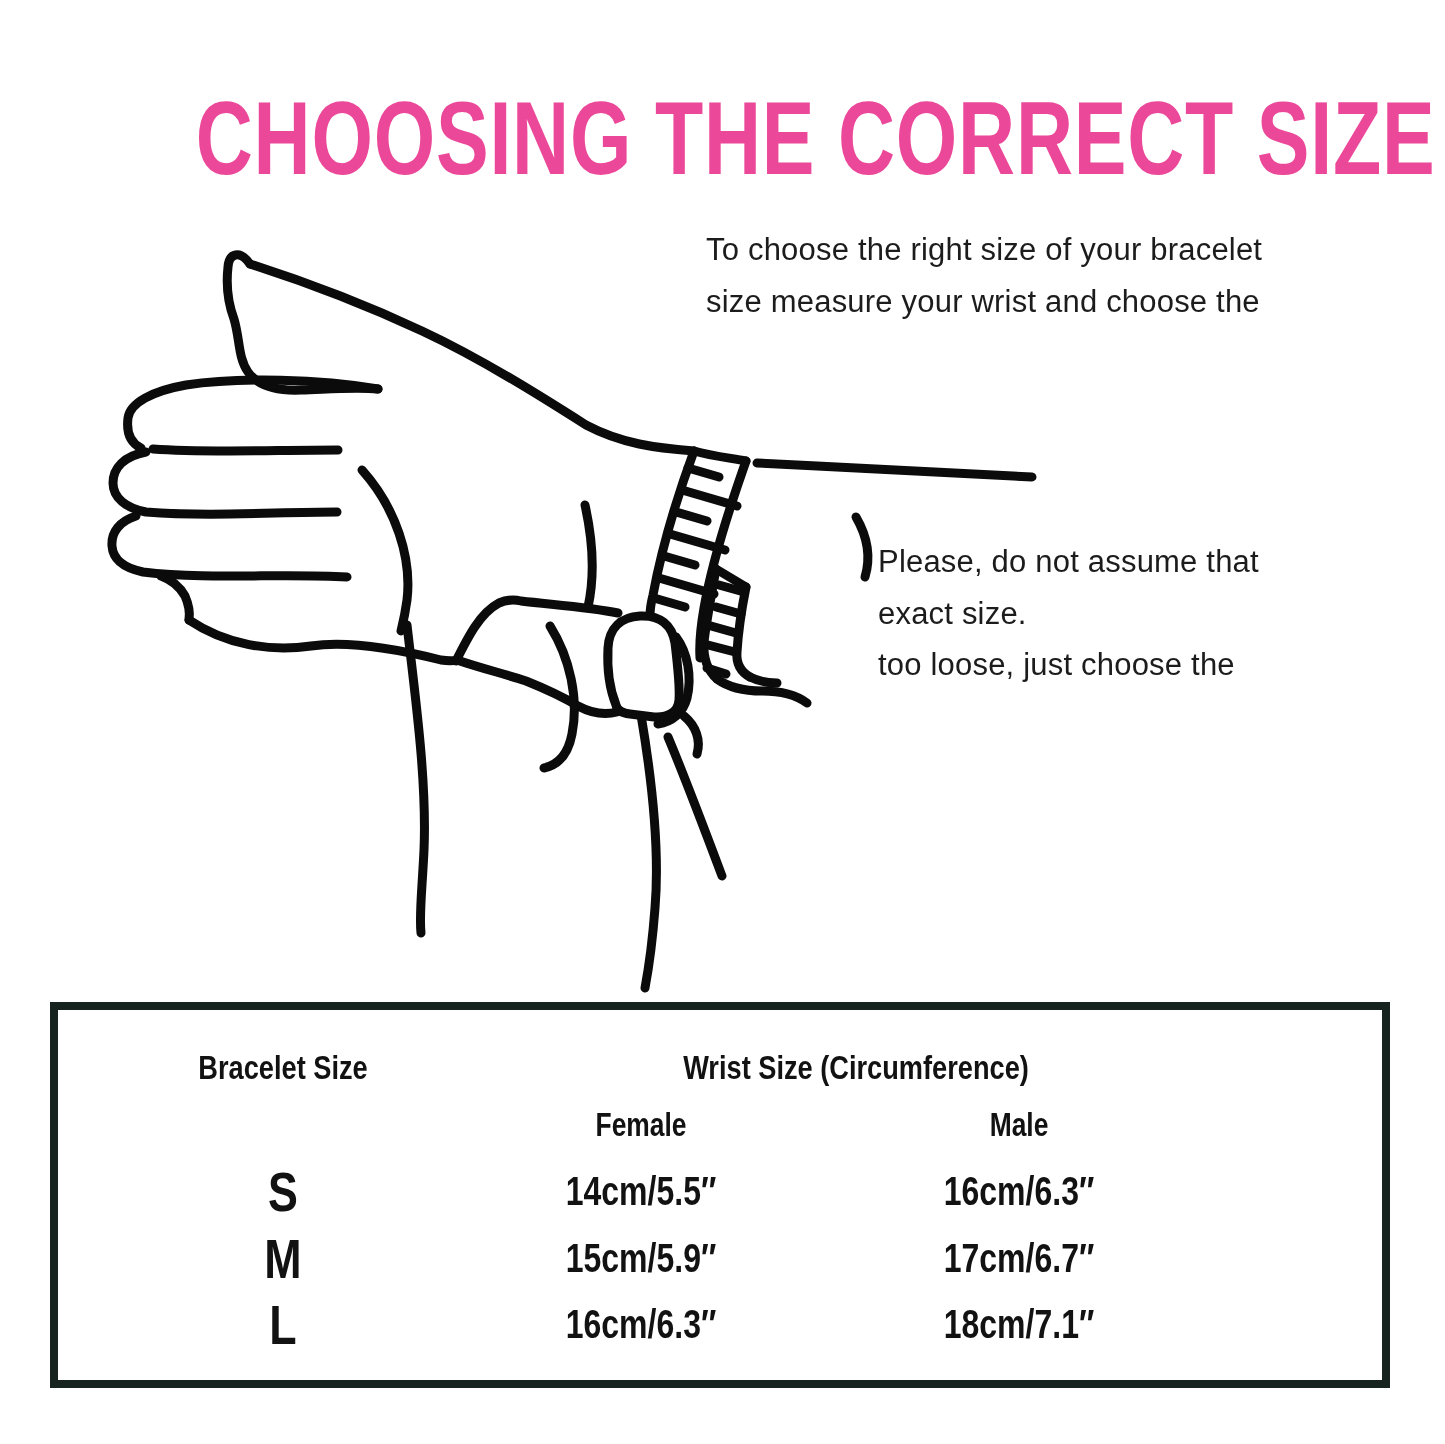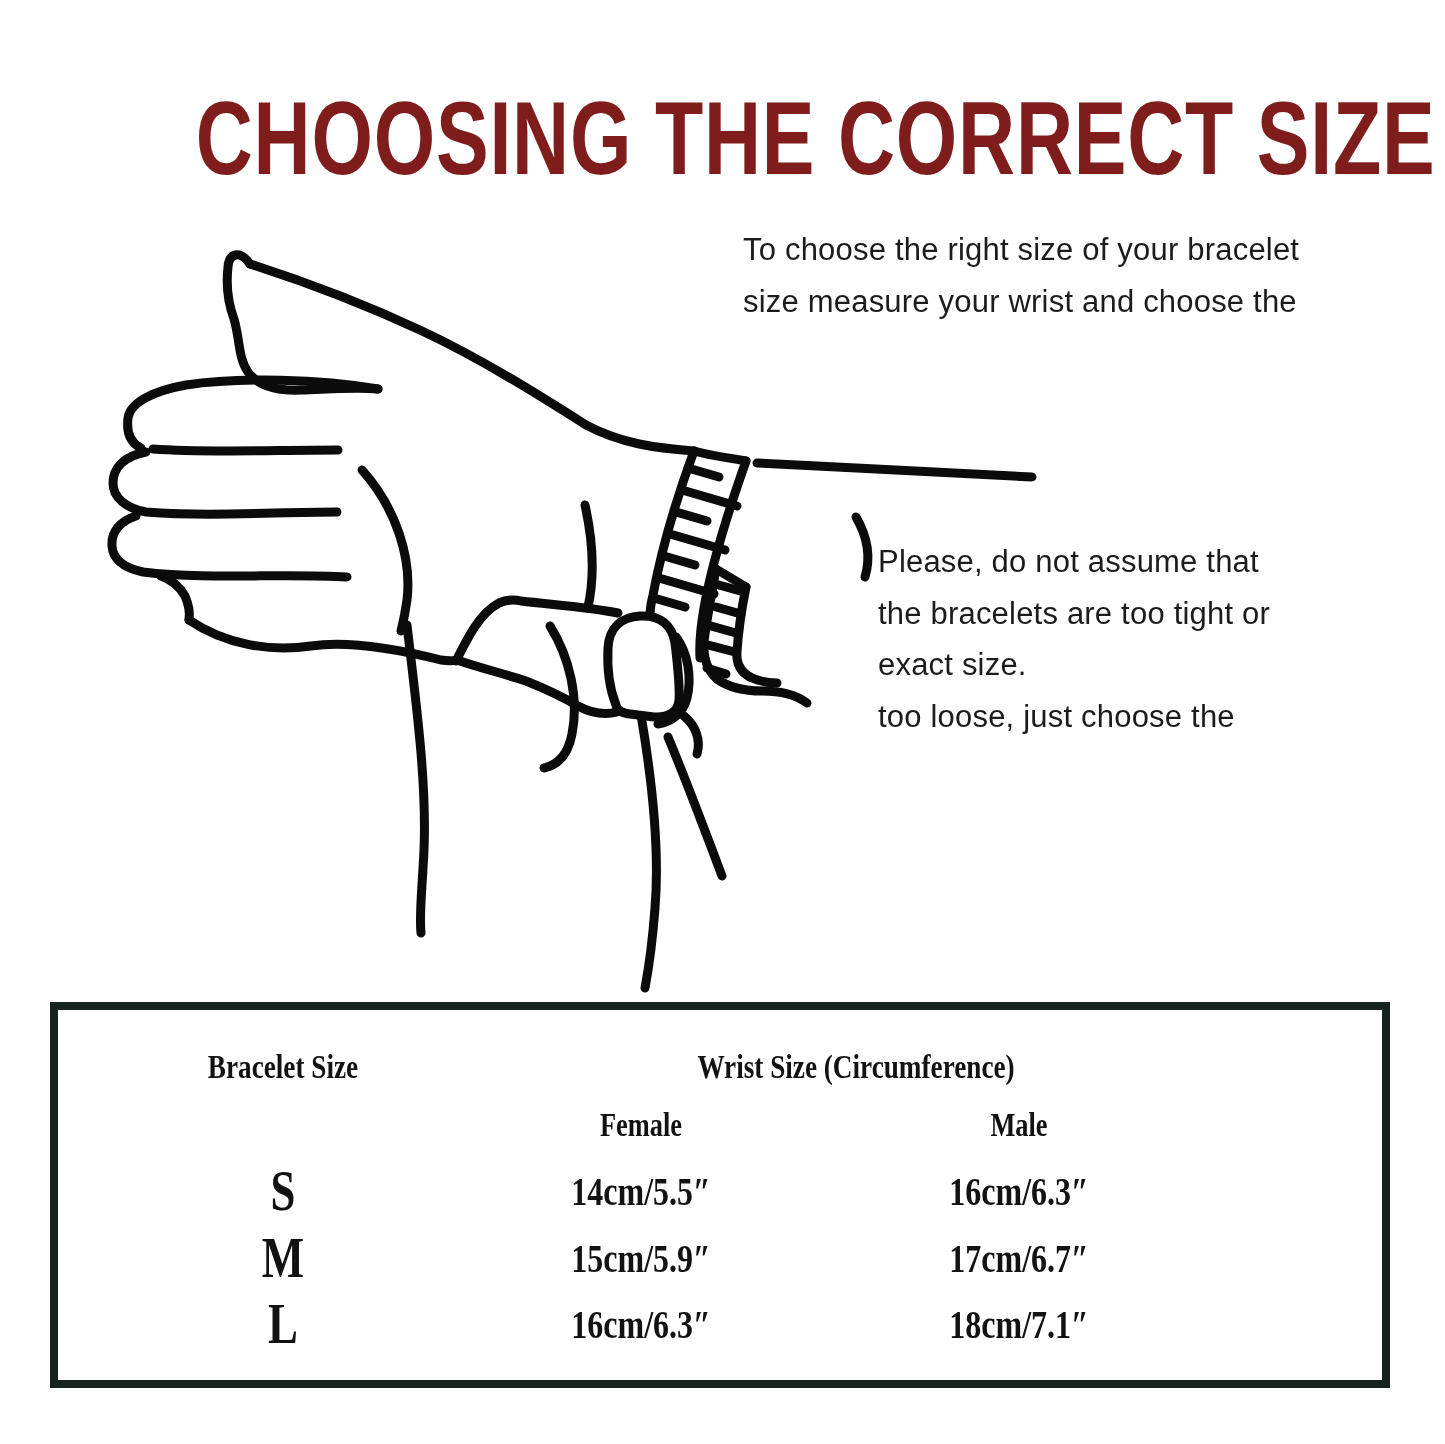--- a/index.html
+++ b/index.html
@@ -2,33 +2,33 @@
 <html><head>
 <meta charset="utf-8">
 <style>
   html,body{margin:0;padding:0;background:#ffffff;}
   .canvas{
     position:relative;width:1445px;height:1444px;background:#ffffff;
     overflow:hidden;font-family:"Liberation Sans",sans-serif;color:#161616;
   }
   .title{
     position:absolute;top:84px;left:0;width:100%;text-align:right;
-    font-weight:bold;font-size:104px;line-height:1.05;color:#7f1d1d;
+    font-weight:bold;font-size:104px;line-height:1.05;color:#ec4899;
   }
   .title .sq{
     display:inline-block;transform:scaleX(0.76);transform-origin:center;
     letter-spacing:1px;white-space:nowrap;
   }
   .para{position:absolute;font-size:31px;line-height:51.5px;letter-spacing:0.2px;color:#1c1c1c;}
-  .para1{left:706px;top:224px;margin-left:37px;}
+  .para1{left:706px;top:224px;}
   .para2{left:878px;top:536px;}
   .illo{position:absolute;left:0;top:0;width:1445px;height:1444px;}
   .size-table{
     position:absolute;left:50px;top:1002px;width:1340px;height:386px;
-    border:8px solid #17231f;box-sizing:border-box;background:#ffffff;font-family:Liberation Serif, serif;
+    border:8px solid #17231f;box-sizing:border-box;background:#ffffff;
   }
   .trow{position:absolute;left:0;width:100%;height:0;}
   .cell{
     position:absolute;transform:translate(-50%,-50%) scaleX(0.8);
     white-space:nowrap;font-weight:bold;color:#121212;
   }
   .h1c{font-size:34px;}
   .h2c{font-size:33px;}
   .sizec{font-size:56px;}
   .valc{font-size:40px;}
@@ -46,21 +46,20 @@
     <span class="sq">CHOOSING THE CORRECT SIZE</span>
   </div>
 
   <div class="para para1">
     <div>To choose the right size of your bracelet</div>
     <div>size measure your wrist and choose the</div>
   </div>
 
   <div class="para para2">
     <div>Please, do not assume that</div>
-    <div>the bracelets are too tight or</div>
     <div>exact size.</div>
     <div>too loose, just choose the</div>
   </div>
 
   <svg class="illo" viewBox="0 0 1445 1444" aria-hidden="true">
     <g fill="none" stroke="#0b0b0b" stroke-width="9" stroke-linecap="round" stroke-linejoin="round">
 
       <path d="M250 264 C300 280 360 302 422 331 C482 359 542 397 586 425 C622 444 656 448 694 451"></path>
 
       <path d="M250 264 C240 250 229 253 228 267 C226 285 228 303 234 319 C240 339 238 358 248 372 C258 386 278 391 301 390 C331 389 356 387 378 389"></path>

